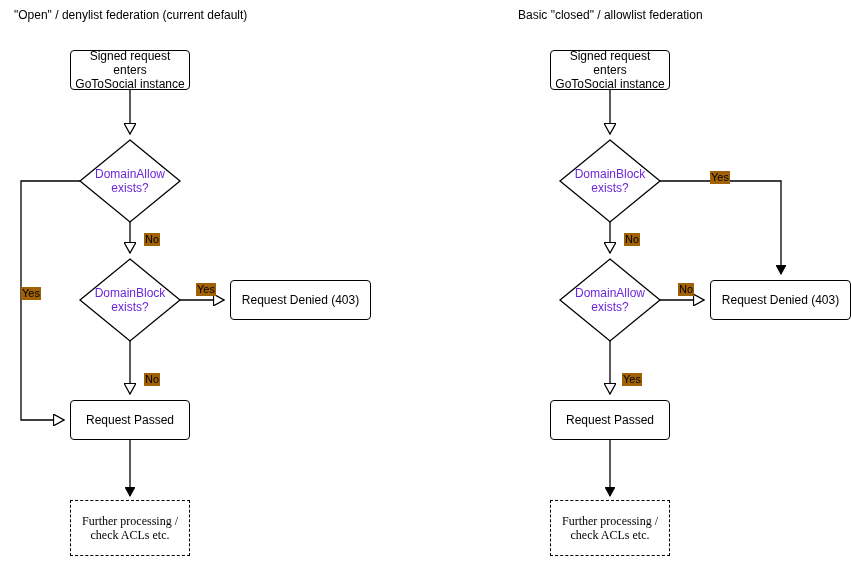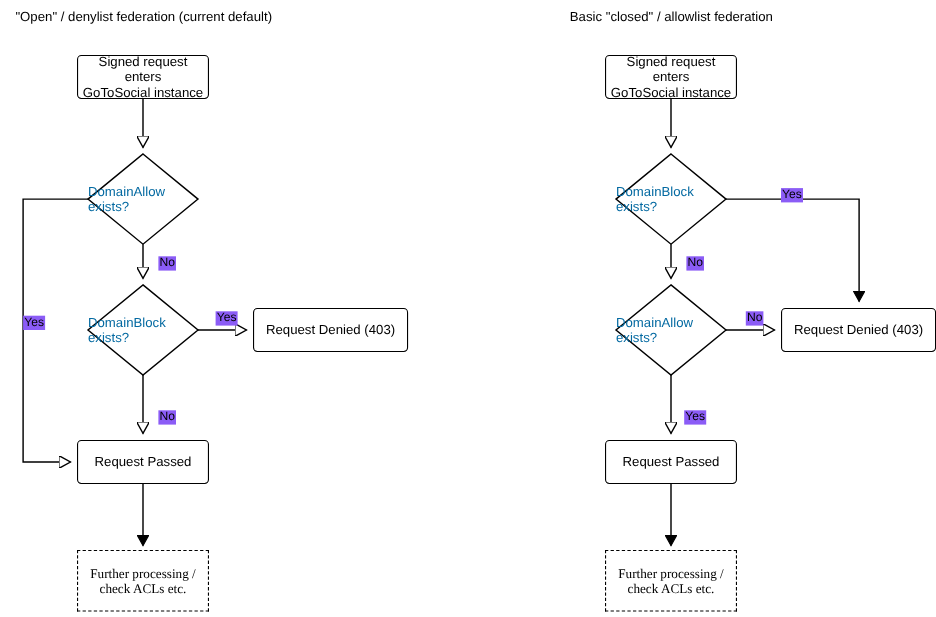--- a/index.html
+++ b/index.html
@@ -52,32 +52,32 @@
     border: 1.3px dashed #000000;
     border-radius: 0;
     font-family: Liberation Serif, serif;
   }
   .node .node-text { padding: 0 4px; white-space: pre-line; }
 
   .diamond-label {
     position: absolute;
     font-size: 12px;
     line-height: 14px;
-    text-align: left;
+    text-align: center;
     white-space: pre-line;
-    color: #0369a1;
+    color: #6d28d9;
     pointer-events: none;
   }
 
   .edge-label {
     position: absolute;
     font-size: 11px;
     line-height: 13px;
     color: #000000;
-    background: #8b5cf6;
+    background: #a16207;
     padding: 0 1px;
     white-space: nowrap;
   }
 </style>
 </head>
 <body>
 
 <svg id="canvas" viewBox="0 0 851 561" xmlns="http://www.w3.org/2000/svg">
   <defs>
     <marker id="openArrow" viewBox="0 0 10 10" refX="9" refY="5" markerWidth="9" markerHeight="9" orient="auto-start-reverse">

